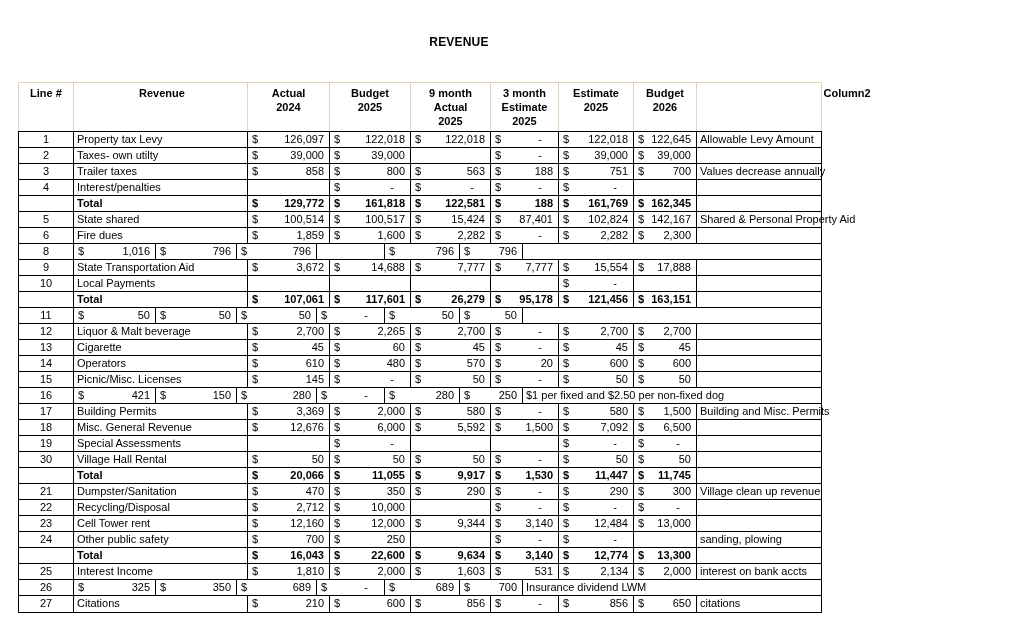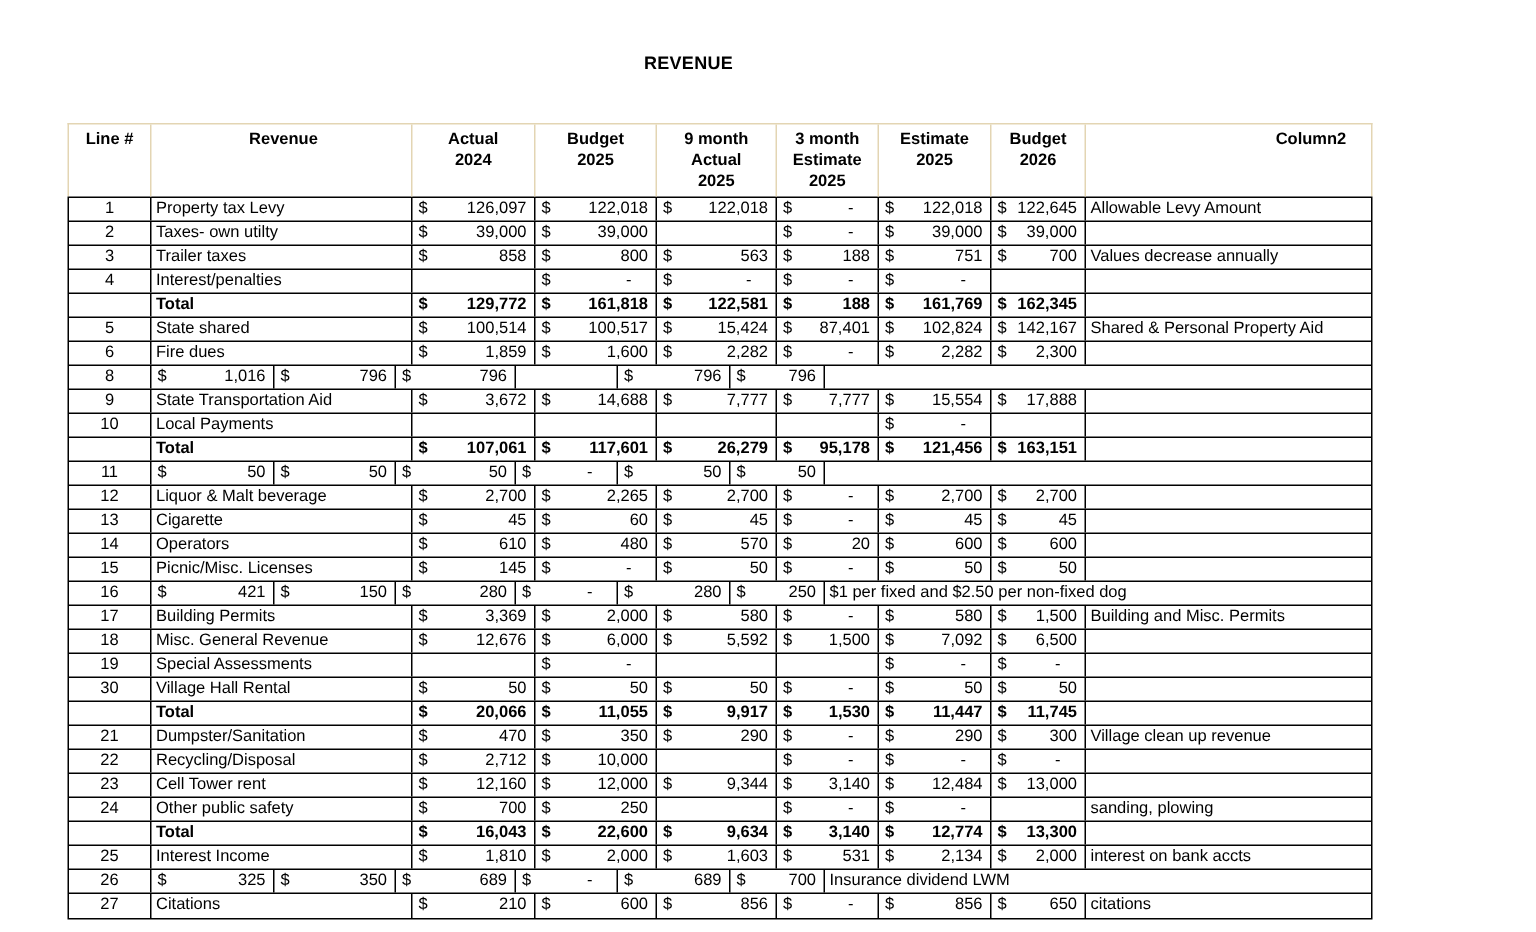--- a/index.html
+++ b/index.html
@@ -1,20 +1,20 @@
 <!DOCTYPE html>
 <html><head>
 <meta charset="utf-8">
 <style>
   html,body{margin:0;padding:0;background:#fff;width:1024px;height:621px;overflow:hidden;
     font-family:"Liberation Sans",sans-serif;color:#000;}
   .page{position:relative;width:1024px;height:621px;background:#fff;}
   .title{position:absolute;top:35px;left:0;width:918px;text-align:center;
     font-size:12px;font-weight:bold;letter-spacing:.2px;}
-  .sheet{position:absolute;left:45px;top:82px;width:870px;}
+  .sheet{position:absolute;left:18px;top:82px;width:804px;}
   
   .hdr{display:flex;box-sizing:border-box;border:1px solid #e3d5b3;border-bottom:none;height:49px;background:#fff;}
   .hcell{box-sizing:border-box;border-right:1px solid #e3d5b3;font-weight:bold;font-size:11px;
     line-height:14px;text-align:center;padding-top:3px;white-space:pre-line;overflow:hidden;}
   .hcell:last-child{border-right:none;}
   
   .tbody{box-sizing:border-box;border:1px solid #000;background:#fff;}
   .row{display:flex;height:16px;box-sizing:border-box;border-bottom:1px solid #000;}
   .row:last-child{border-bottom:none;}
   .cell{box-sizing:border-box;border-right:1px solid #000;font-size:11px;line-height:15px;

